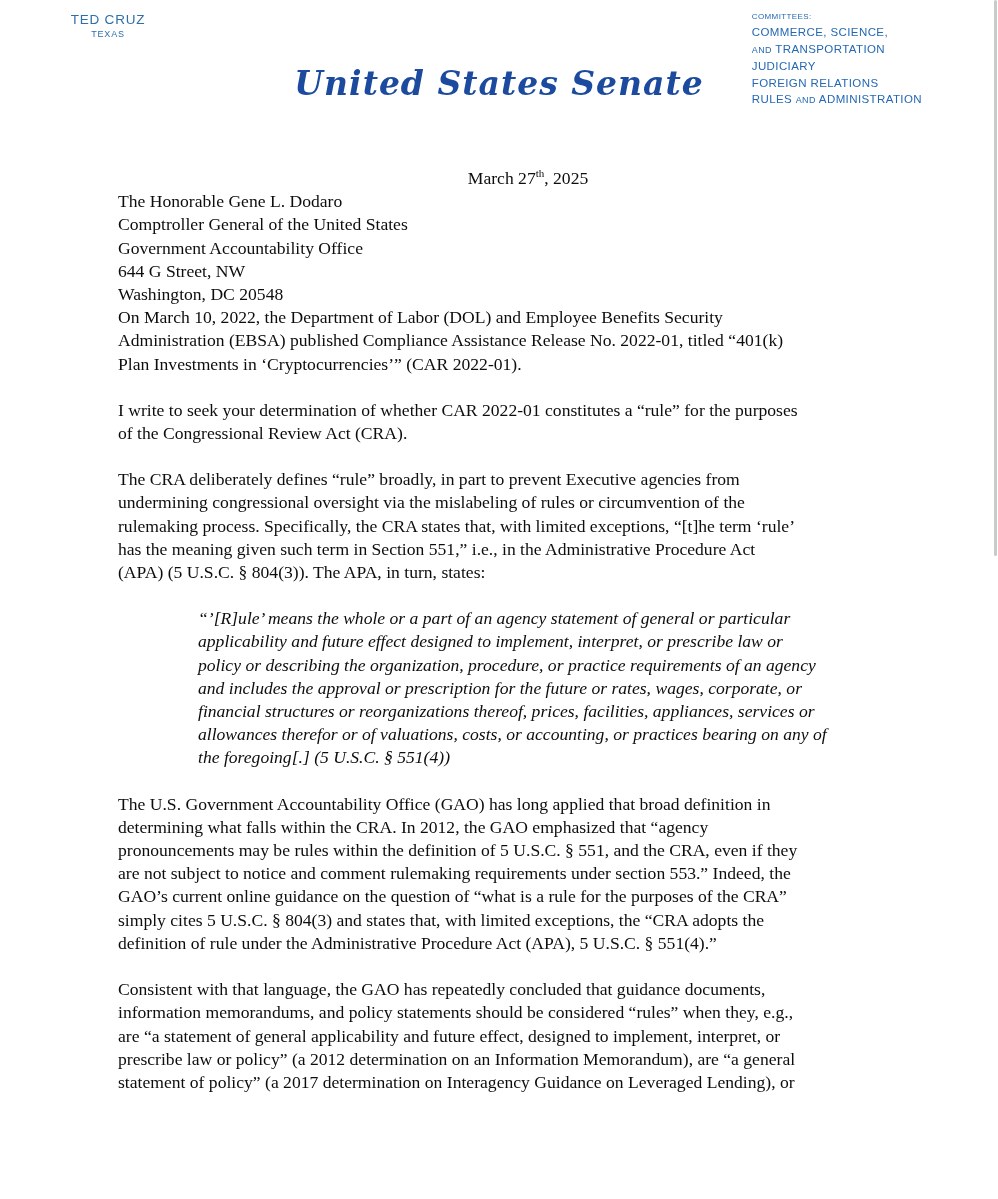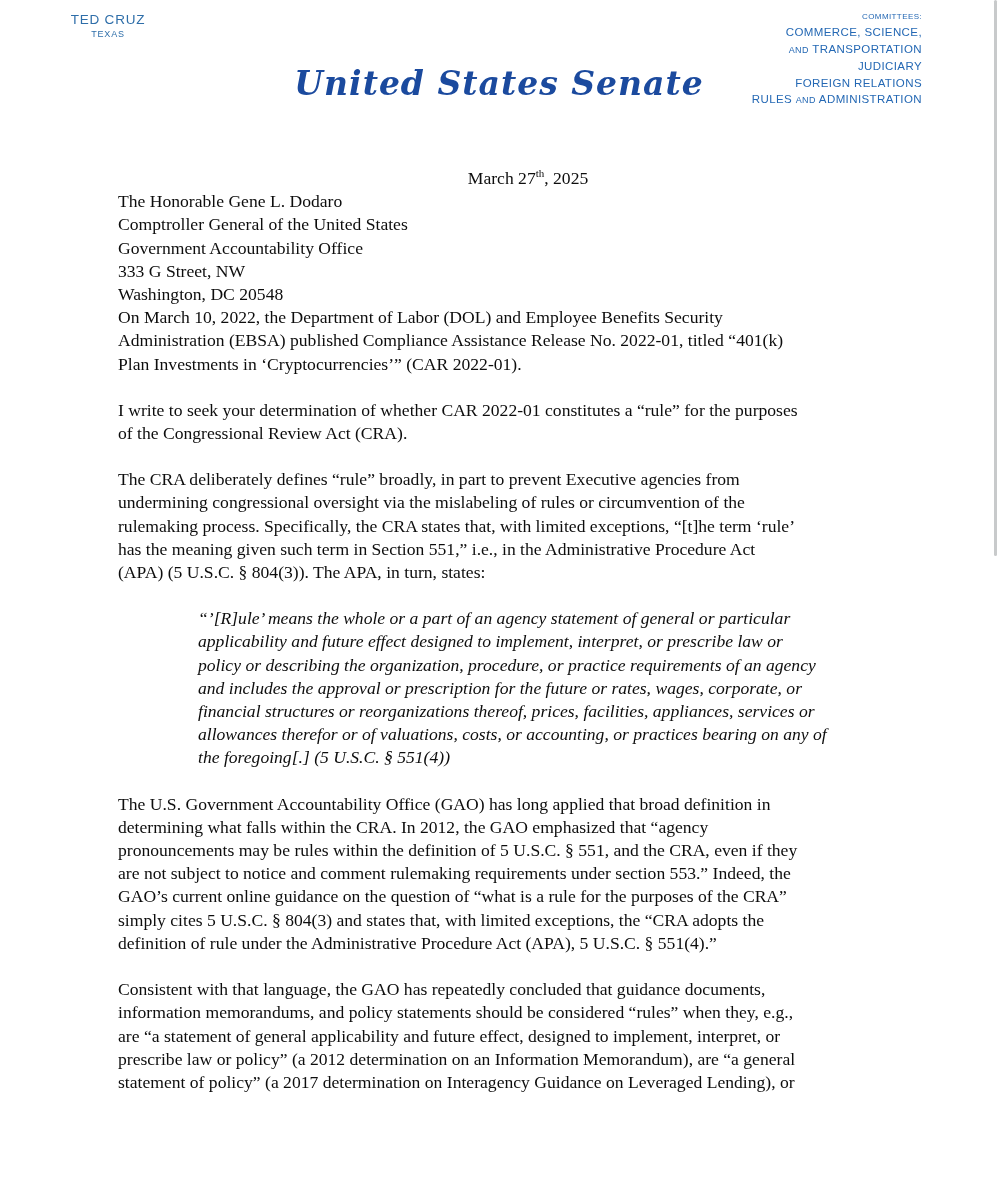--- a/index.html
+++ b/index.html
@@ -49,21 +49,21 @@
     font-style: italic;
     font-size: 33px;
     color: #1b4a9e;
     letter-spacing: 1px;
   }
 
   .committees {
     position: absolute;
     top: 10px;
     right: 76px;
-    text-align: right;
+    text-align: left;
     font-family: "Liberation Sans", sans-serif;
     color: #2468b4;
     line-height: 16.5px;
   }
   .committees .label {
     font-size: 8px;
     letter-spacing: 0.4px;
     line-height: 14px;
   }
   .committees .cline {
@@ -147,21 +147,21 @@
     <div class="cline"><span>FOREIGN RELATIONS</span></div>
     <div class="cline"><span>RULES </span><span class="sc">AND</span><span> ADMINISTRATION</span></div>
   </div>
 
   <div class="letter">
     <div class="date-line"><span>March 27</span><sup>th</sup><span>, 2025</span></div>
 
     <div class="para address">The Honorable Gene L. Dodaro
 Comptroller General of the United States
 Government Accountability Office
-333 G Street, NW
+644 G Street, NW
 Washington, DC 20548</div>
 
 
     <div class="para">On March 10, 2022, the Department of Labor (DOL) and Employee Benefits Security
 Administration (EBSA) published Compliance Assistance Release No. 2022-01, titled “401(k)
 Plan Investments in ‘Cryptocurrencies’” (CAR 2022-01).</div>
 
     <div class="para">I write to seek your determination of whether CAR 2022-01 constitutes a “rule” for the purposes
 of the Congressional Review Act (CRA).</div>
 

